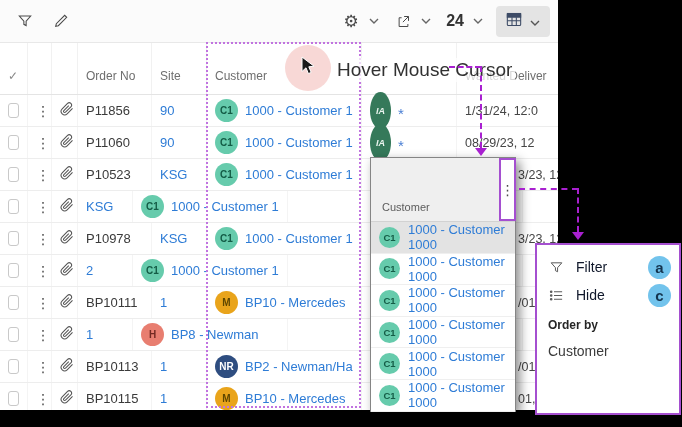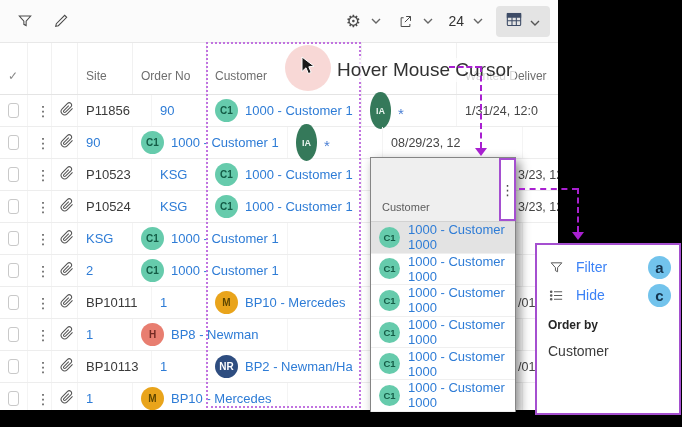--- a/index.html
+++ b/index.html
@@ -13,21 +13,21 @@
   .app { position:absolute; left:0; top:0; width:558px; height:410px; background:#fff; overflow:hidden; }
 
   
   .toolbar { height:42px; background:#fbfbfb; display:flex; align-items:center; padding:0 8px 0 14px; }
   .tb-icon { display:inline-flex; align-items:center; justify-content:center; width:22px; height:22px; color:#4a4a4a; cursor:pointer; }
   .tb-icon svg { stroke:#4a4a4a; }
   .tb-left { display:flex; gap:14px; align-items:center; }
   .tb-right { margin-left:auto; display:flex; align-items:center; gap:7px; }
   .chev { display:inline-flex; margin-right:6px; }
   .gear-glyph { font-size:17px; line-height:1; color:#4b4b4b; }
-  .page-size { font-size:14px; color:#333; padding:0 2px; }
+  .page-size { font-size:16px; color:#333; padding:0 2px;font-weight:bold; }
   .grid-btn { display:flex; align-items:center; gap:8px; background:#e4e4e4; border-radius:4px; padding:6px 10px; cursor:pointer; }
 
   
   .grid-head { display:flex; height:53px; border-top:1px solid #e8e8e8; border-bottom:1px solid #e4e4e4; align-items:flex-end; }
   .hcell { font-size:12px; color:#6e6e6e; padding:0 8px 11px 8px; border-right:1px solid #f1f1f1; height:100%; display:flex; align-items:flex-end; white-space:nowrap; overflow:hidden; }
   .hcheck { color:#8a8a8a; font-size:12px; padding-bottom:11px; }
 
   
   .c1 { width:28px; flex:none; }
   .c2 { width:24px; flex:none; }
@@ -41,21 +41,21 @@
   
   .row { display:flex; height:32px; border-bottom:1px solid #ededed; align-items:center; background:#fff; }
   .cell { height:100%; display:flex; align-items:center; padding:0 8px; border-right:1px solid #f4f4f4; overflow:visible; white-space:nowrap; }
   .checkbox { width:15px; height:15px; border:1.5px solid #c9c9c9; border-radius:3px; background:#fff; display:inline-block; }
   .kebab { font-size:14px; color:#4a4a4a; line-height:1; cursor:pointer; }
   .order-no { font-size:13px; color:#3a3a3a;text-align:center; }
   .site-link { font-size:13px; color:#2e7cd6; cursor:pointer; text-decoration:none; }
   .badge { border-radius:50%; display:inline-flex; align-items:center; justify-content:center; font-weight:bold; flex:none; }
   .cust-badge { width:23px; height:23px; font-size:10px; margin-right:7px; }
   .cust-link { font-size:13px; color:#2e7cd6; cursor:pointer; text-decoration:none; overflow:hidden; }
-  .ia-badge { width:21px; height:37px; font-size:9px; background:#35795a; color:#eaf4ee; margin-right:7px; }
+  .ia-badge { width:21px; height:37px; font-size:9px; background:#35795a; color:#eaf4ee; margin-right:7px;font-style:italic; }
   .ia-star { color:#4a7fd4; font-size:15px; line-height:10px; padding-top:6px; }
   .date-text { font-size:12.5px; color:#454545; }
   .date-text.frag { margin-left:53px; }
 
   
   .col-select { position:absolute; left:206px; top:42px; width:155px; height:366px; border:2px dotted #c173e0; z-index:4; pointer-events:none; }
 
   
   .cursor-circle { position:absolute; left:285px; top:45px; width:46px; height:46px; border-radius:50%; background:#f8d8d6; z-index:8; display:flex; align-items:center; justify-content:center; }
   .annot-label { position:absolute; left:334px; top:58px; font-size:19px; color:#313131; z-index:8; background:rgba(255,255,255,0.72); padding:1px 3px; border-radius:3px; }
@@ -73,21 +73,21 @@
   .popup-row { display:flex; align-items:center; height:31.6px; padding:0 8px; border-bottom:1px solid #efefef; background:#fff; }
   .popup-row.selected { background:#e3e3e3; }
   .popup-badge { width:21px; height:21px; font-size:9.5px; margin-right:8px; }
   .popup-link { font-size:13px; color:#2e7cd6; cursor:pointer; }
 
   
   .ctx-menu { position:absolute; left:535px; top:243px; width:146px; height:172px; background:#fff; border:2px solid #a54fd0; z-index:12; padding-top:8px; }
   .menu-item { display:flex; align-items:center; height:28px; padding:0 8px 0 11px; cursor:pointer; }
   .mi-icon { width:17px; height:17px; display:inline-flex; align-items:center; justify-content:center; margin-right:11px; }
   .mi-icon svg { stroke:#5a5a5a; }
-  .mi-label { font-size:14px; color:#3b82f6; }
+  .mi-label { font-size:14px; color:#0f172a; }
   .mi-badge { margin-left:auto; width:23px; height:23px; border-radius:50%; background:#72c3ec; color:#14344e; font-size:15px; font-weight:bold; display:flex; align-items:center; justify-content:center; }
   .orderby-label { font-size:12px; font-weight:bold; color:#262626; padding:9px 0 4px 11px; }
   .orderby-option { font-size:14px; color:#3b3b3b; padding:7px 0 6px 11px; cursor:pointer; }
 </style>
 </head>
 <body>
 
 <div class="app">
 
   <div class="toolbar">
@@ -144,22 +144,22 @@
             </svg>
         </span>
       </span>
     </div>
   </div>
 
   <div class="grid-head">
     <div class="hcell c1 hcheck">✓</div>
     <div class="hcell c2"></div>
     <div class="hcell c3"></div>
+    <div class="hcell c4">Order No</div>
     <div class="hcell c5">Site</div>
-    <div class="hcell c4">Order No</div>
     <div class="hcell c6">Customer</div>
     <div class="hcell c7"></div>
     <div class="hcell c8">Wanted Deliver</div>
   </div>
 
   <div id="rows">
   <div class="row">
     <div class="cell c1">
           <span class="checkbox"></span>
         </div>
@@ -199,20 +199,23 @@
     <div class="cell c2">
           <span class="kebab">⋮</span>
         </div>
     <div class="cell c3">
       <span>
         <svg width="14" height="14" viewBox="0 0 24 24" fill="none" stroke="#555" stroke-width="1.8">
               <path d="M21.44 11.05l-9.19 9.19a6 6 0 0 1-8.49-8.49l9.19-9.19a4 4 0 0 1 5.66 5.66l-9.2 9.19a2 2 0 0 1-2.83-2.83l8.49-8.48"></path>
             </svg>
       </span>
     </div>
+    <div class="cell c4">
+          <span class="order-no">P11060</span>
+        </div>
     <div class="cell c5">
           <a class="site-link">90</a>
         </div>
     <div class="cell c6">
       <span class="badge cust-badge" style="background: rgb(102, 203, 172); color: rgb(20, 92, 70);">C1</span>
       <a class="cust-link">1000 - Customer 1000</a>
     </div>
     <div class="cell c7">
       <span class="badge ia-badge">IA</span>
       <span class="ia-star">*</span>
@@ -259,23 +262,20 @@
     <div class="cell c2">
           <span class="kebab">⋮</span>
         </div>
     <div class="cell c3">
       <span>
         <svg width="14" height="14" viewBox="0 0 24 24" fill="none" stroke="#555" stroke-width="1.8">
               <path d="M21.44 11.05l-9.19 9.19a6 6 0 0 1-8.49-8.49l9.19-9.19a4 4 0 0 1 5.66 5.66l-9.2 9.19a2 2 0 0 1-2.83-2.83l8.49-8.48"></path>
             </svg>
       </span>
     </div>
-    <div class="cell c4">
-          <span class="order-no">P10524</span>
-        </div>
     <div class="cell c5">
           <a class="site-link">KSG</a>
         </div>
     <div class="cell c6">
       <span class="badge cust-badge" style="background: rgb(102, 203, 172); color: rgb(20, 92, 70);">C1</span>
       <a class="cust-link">1000 - Customer 1000</a>
     </div>
     <div class="cell c7"></div>
     <div class="cell c8">
           <span class="date-text frag">3/23, 12</span>
@@ -289,20 +289,23 @@
     <div class="cell c2">
           <span class="kebab">⋮</span>
         </div>
     <div class="cell c3">
       <span>
         <svg width="14" height="14" viewBox="0 0 24 24" fill="none" stroke="#555" stroke-width="1.8">
               <path d="M21.44 11.05l-9.19 9.19a6 6 0 0 1-8.49-8.49l9.19-9.19a4 4 0 0 1 5.66 5.66l-9.2 9.19a2 2 0 0 1-2.83-2.83l8.49-8.48"></path>
             </svg>
       </span>
     </div>
+    <div class="cell c4">
+          <span class="order-no">P10978</span>
+        </div>
     <div class="cell c5">
           <a class="site-link">KSG</a>
         </div>
     <div class="cell c6">
       <span class="badge cust-badge" style="background: rgb(102, 203, 172); color: rgb(20, 92, 70);">C1</span>
       <a class="cust-link">1000 - Customer 1000</a>
     </div>
     <div class="cell c7"></div>
     <div class="cell c8">
           <span class="date-text frag">3/23, 12</span>
@@ -430,20 +433,23 @@
     <div class="cell c2">
           <span class="kebab">⋮</span>
         </div>
     <div class="cell c3">
       <span>
         <svg width="14" height="14" viewBox="0 0 24 24" fill="none" stroke="#555" stroke-width="1.8">
               <path d="M21.44 11.05l-9.19 9.19a6 6 0 0 1-8.49-8.49l9.19-9.19a4 4 0 0 1 5.66 5.66l-9.2 9.19a2 2 0 0 1-2.83-2.83l8.49-8.48"></path>
             </svg>
       </span>
     </div>
+    <div class="cell c4">
+          <span class="order-no">BP10115</span>
+        </div>
     <div class="cell c5">
           <a class="site-link">1</a>
         </div>
     <div class="cell c6">
       <span class="badge cust-badge" style="background: rgb(233, 164, 27); color: rgb(95, 71, 0);">M</span>
       <a class="cust-link">BP10 - Mercedes</a>
     </div>
     <div class="cell c7"></div>
     <div class="cell c8">
           <span class="date-text frag">01,</span>

